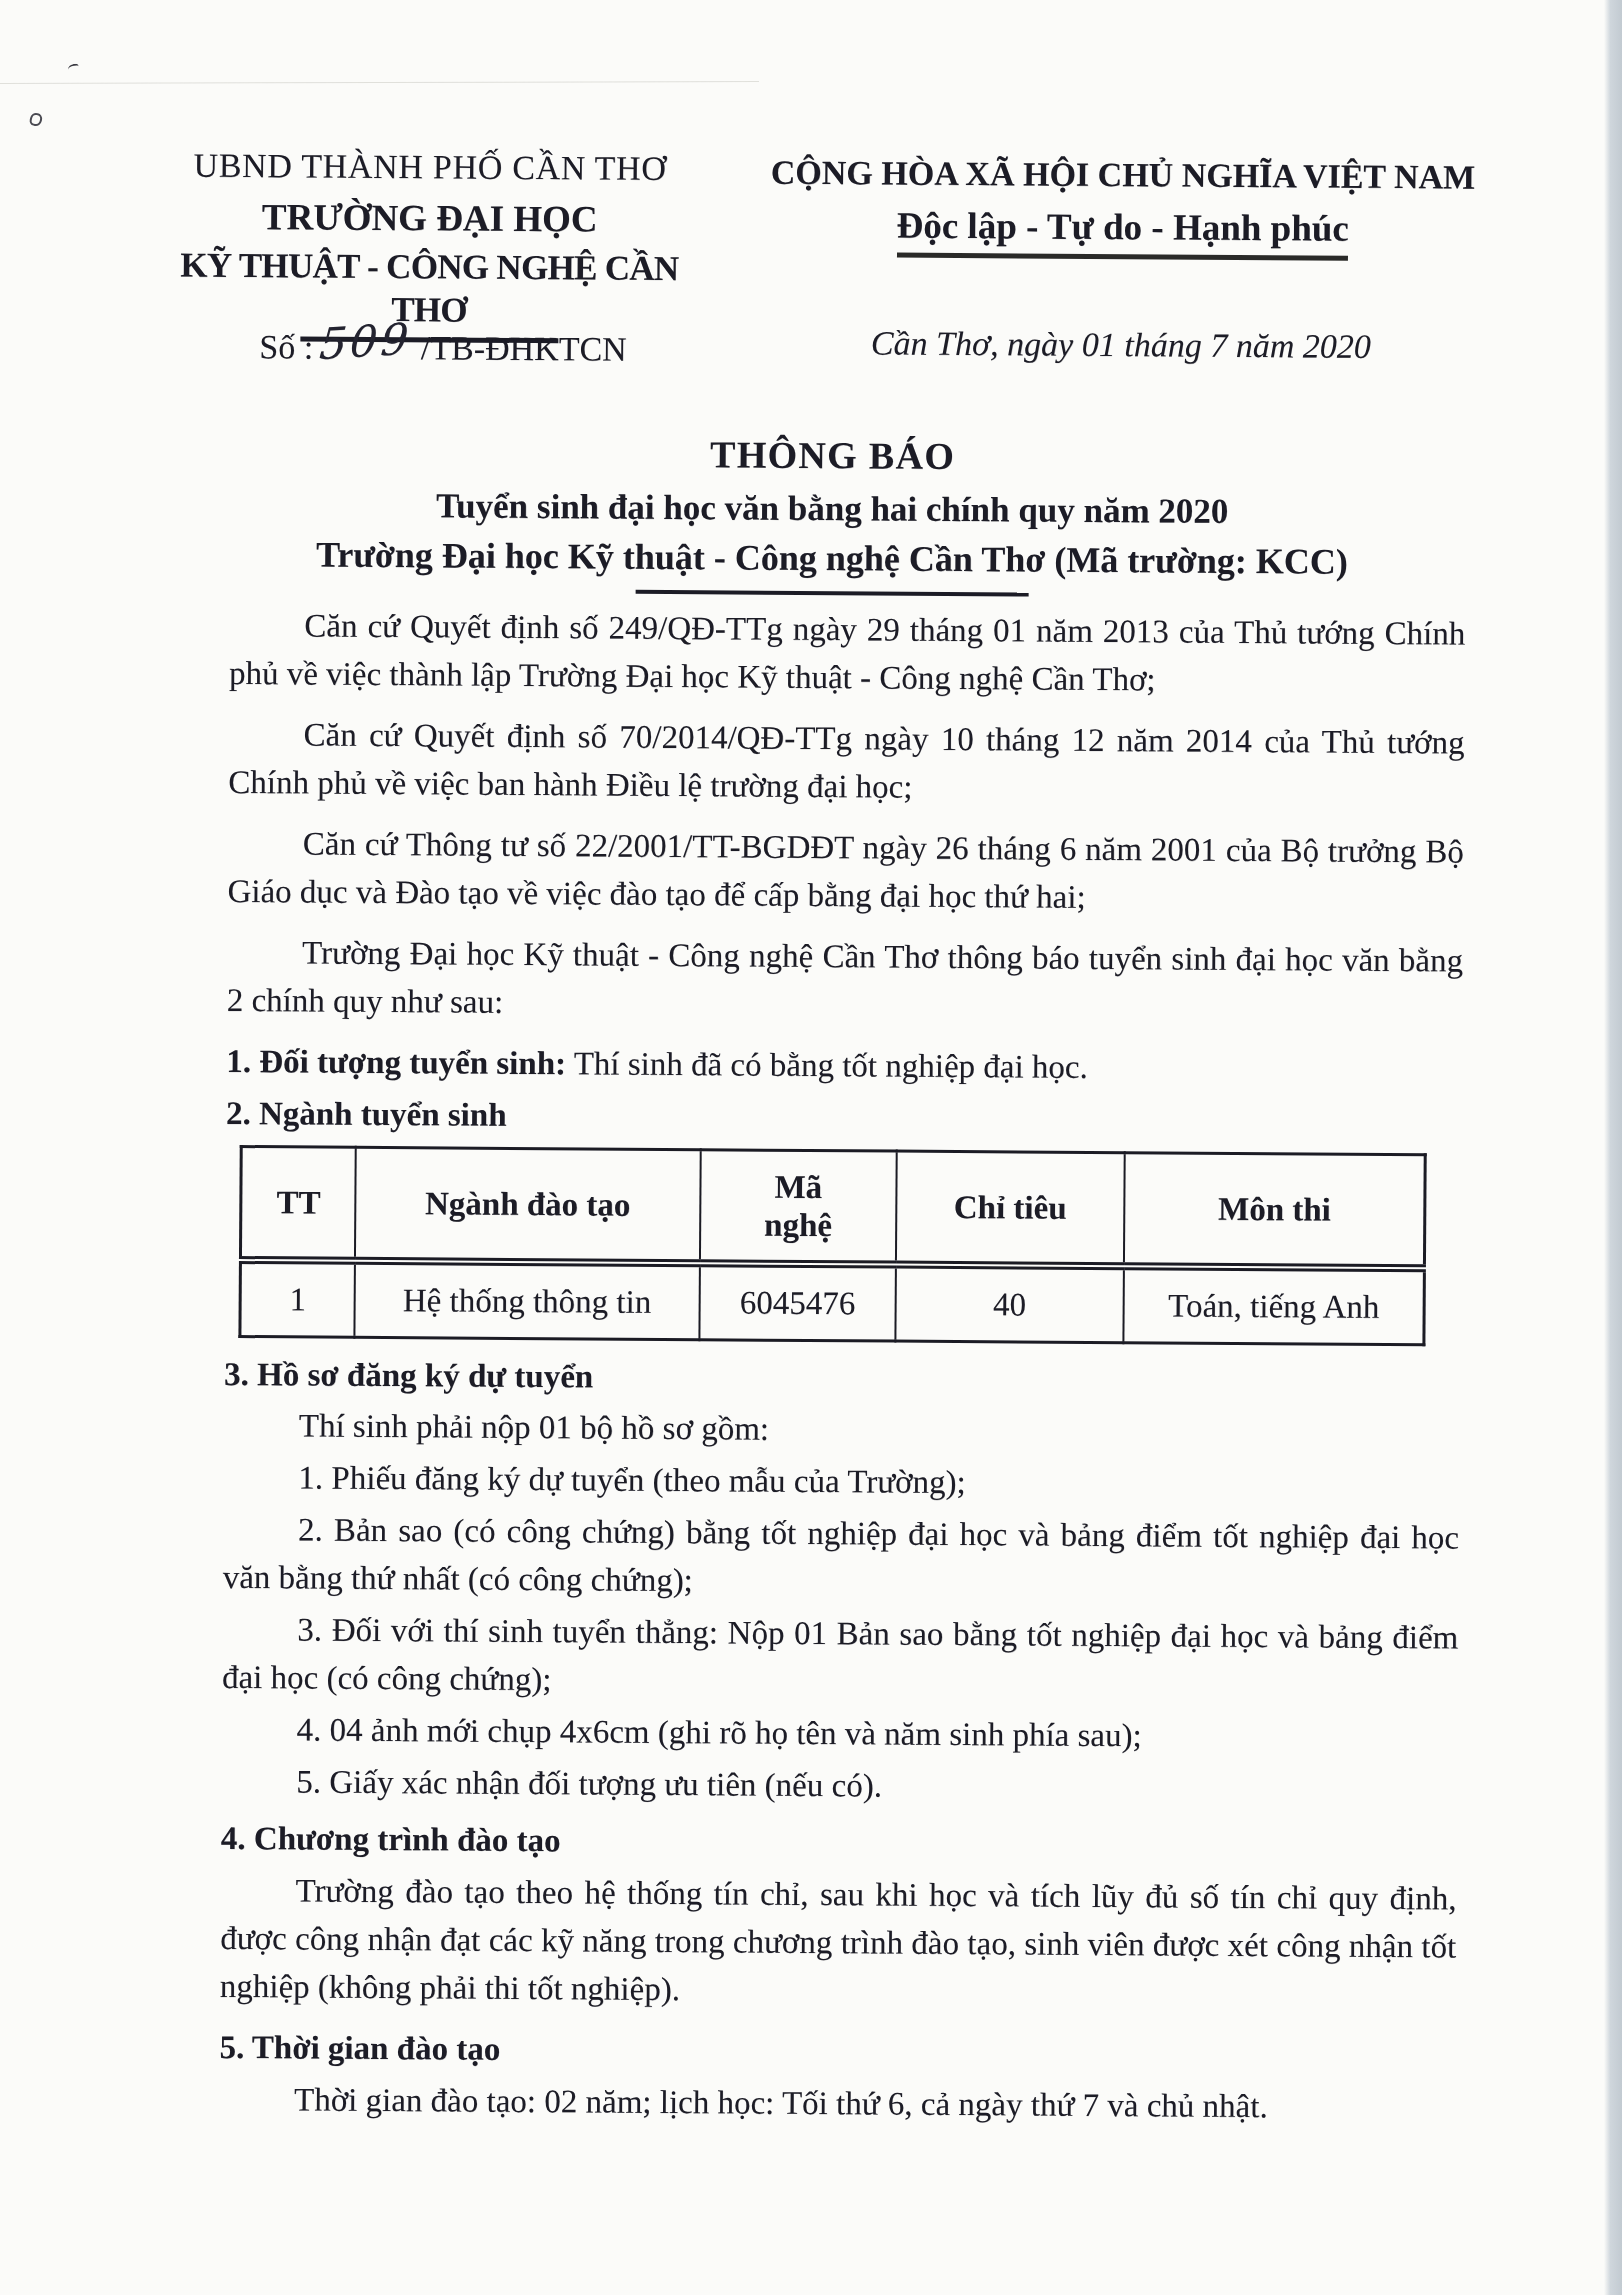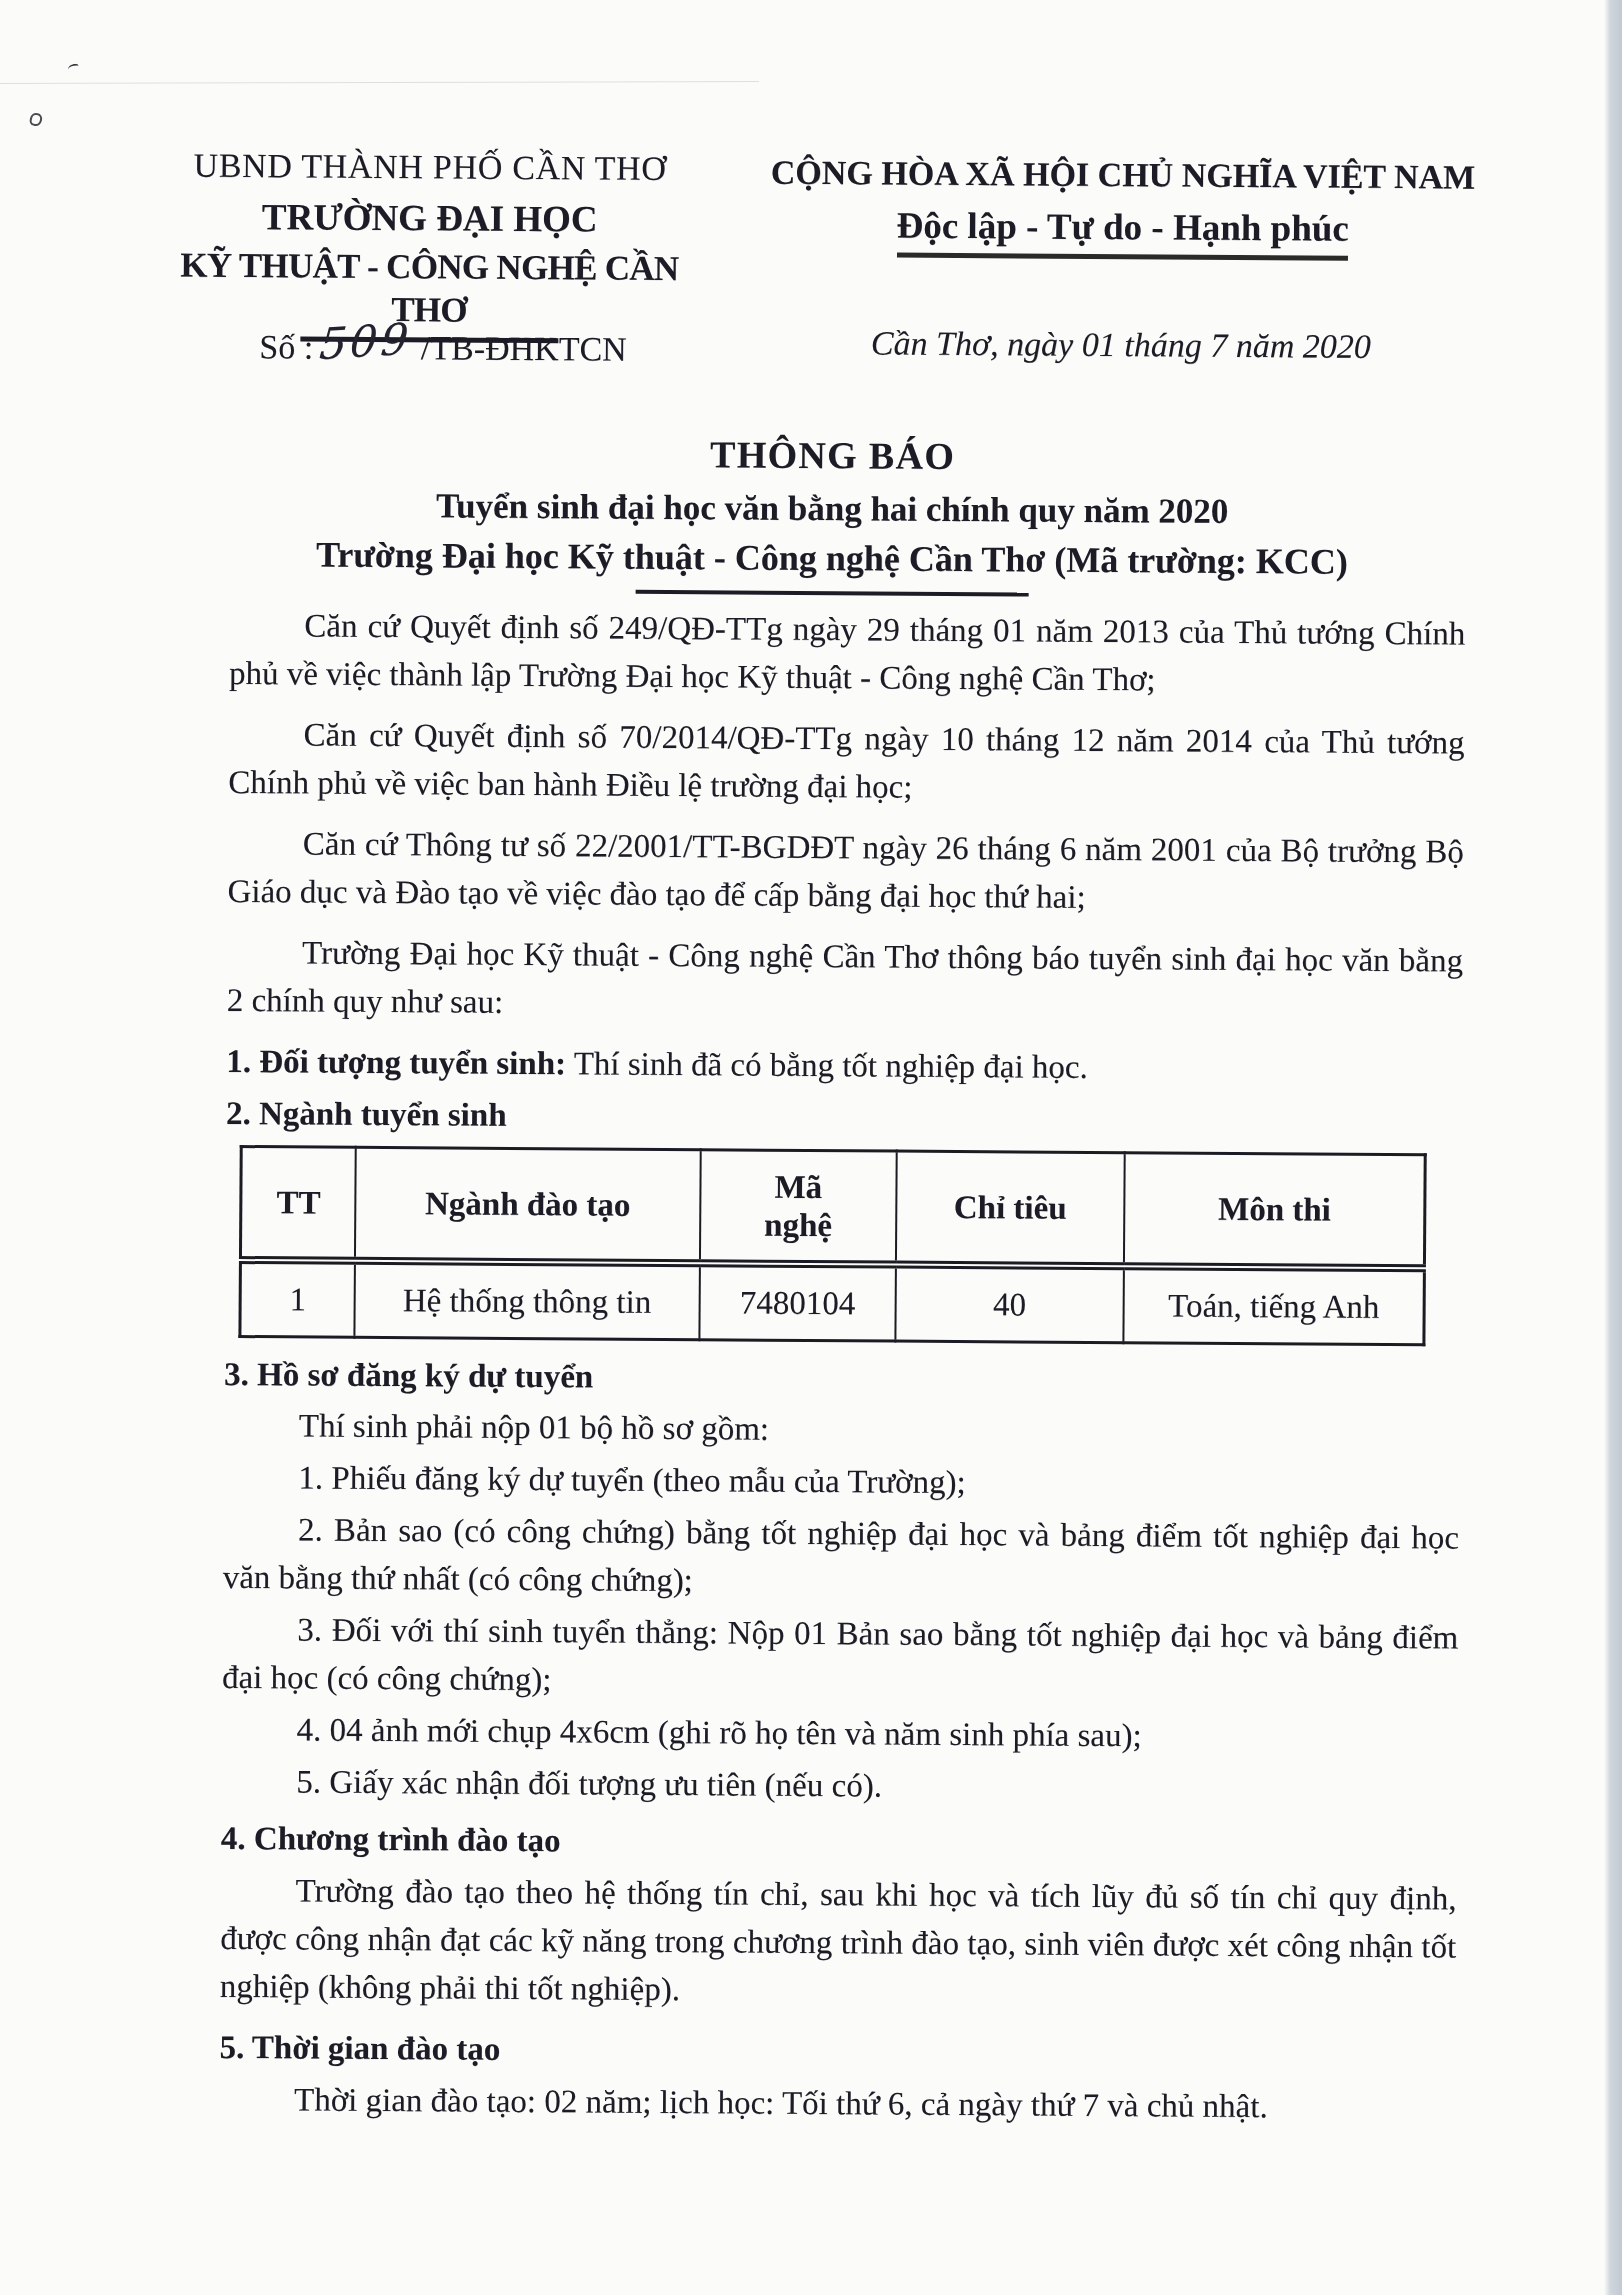--- a/index.html
+++ b/index.html
@@ -161,21 +161,21 @@
             <th>Mã
 nghệ</th>
             <th>Chỉ tiêu</th>
             <th>Môn thi</th>
           </tr>
         </thead>
         <tbody>
           <tr>
             <td>1</td>
             <td>Hệ thống thông tin</td>
-            <td>7480104</td>
+            <td>6045476</td>
             <td>40</td>
             <td>Toán, tiếng Anh</td>
           </tr>
         </tbody>
       </table>
 
       <p class="sect-line b">3. Hồ sơ đăng ký dự tuyển</p>
       <p class="para tight">Thí sinh phải nộp 01 bộ hồ sơ gồm:</p>
       <p class="para tight">1. Phiếu đăng ký dự tuyển (theo mẫu của Trường);</p>
       <p class="para tight">2. Bản sao (có công chứng) bằng tốt nghiệp đại học và bảng điểm tốt nghiệp đại học văn bằng thứ nhất (có công chứng);</p>

